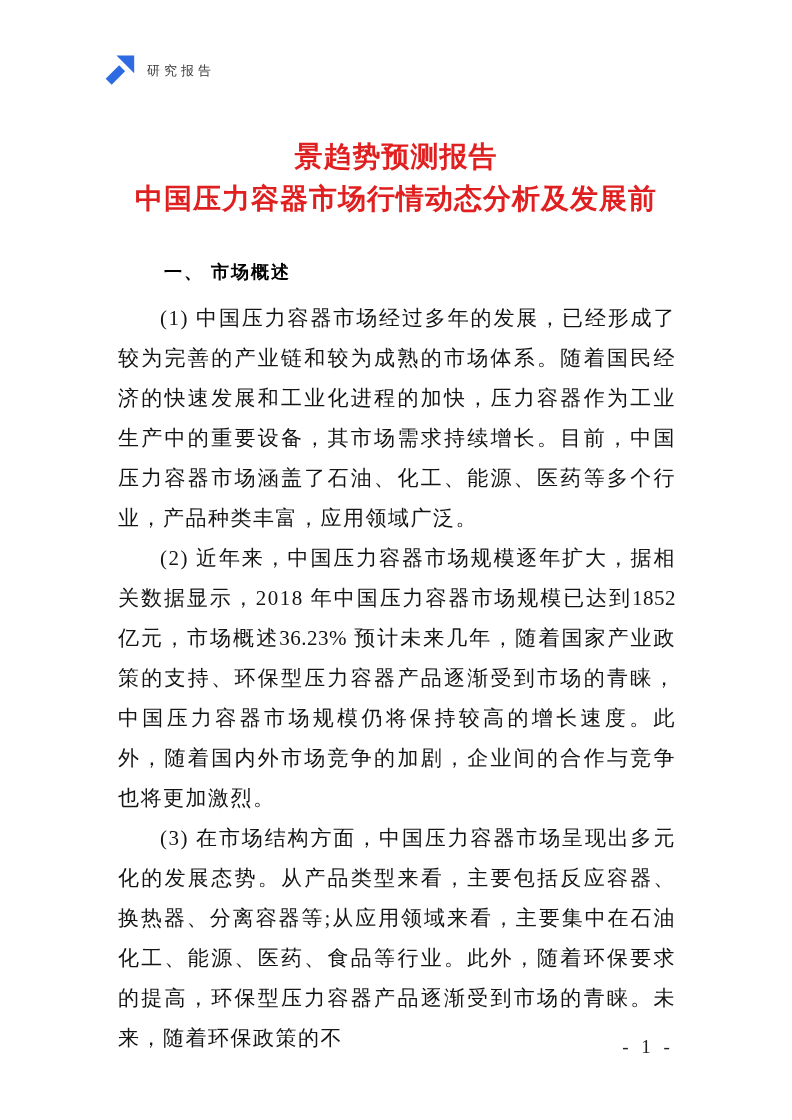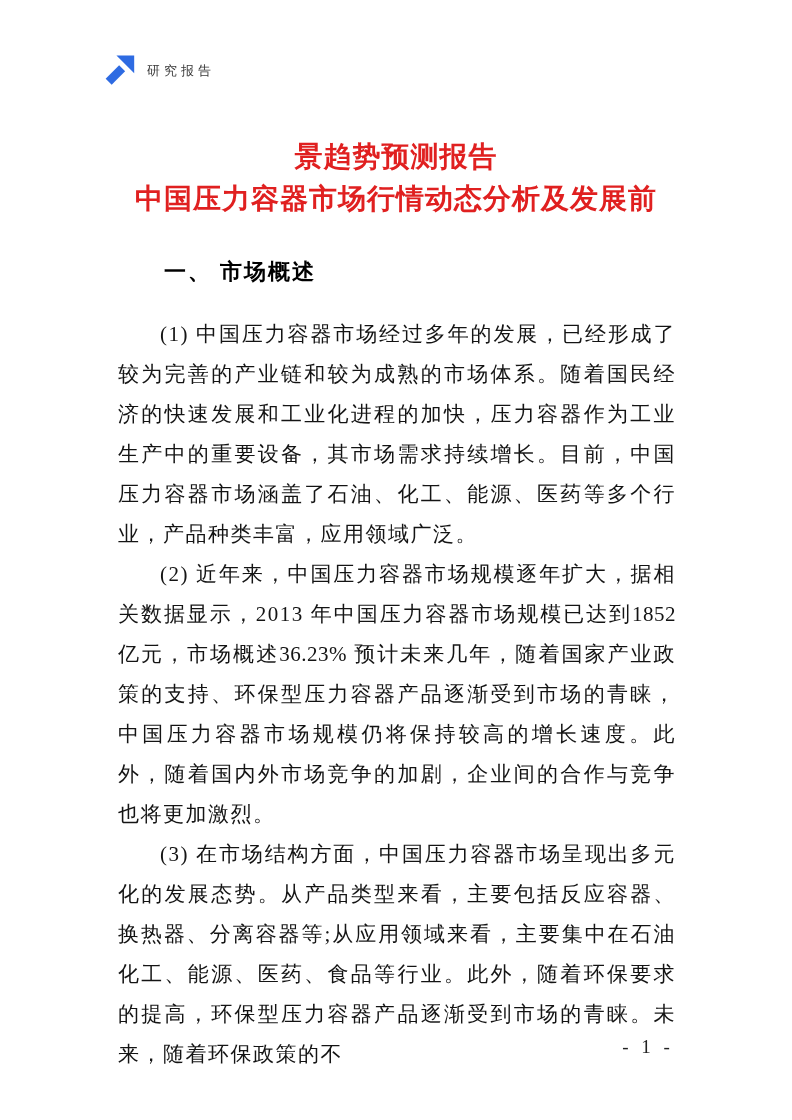--- a/index.html
+++ b/index.html
@@ -57,24 +57,24 @@
   
   .content {
     position: absolute;
     top: 256px;
     left: 118px;
     width: 558px;
   }
   .section-heading {
     font-family: "Liberation Sans", "DejaVu Sans", sans-serif;
     font-weight: bold;
-    font-size: 22px;
+    font-size: 18px;
     line-height: 32px;
     color: #000000;
-    margin: 0 0 26px 0;
+    margin: 0 0 10px 0;
     text-indent: 46px;
     letter-spacing: 2px;
   }
   .subsection-heading {
     font-weight: bold;
     font-size: 21px;
     line-height: 30px;
     color: #000000;
     margin: 0 0 4px 0;
     text-indent: 46px;
@@ -123,18 +123,18 @@
 <div class="report-title">
   <div>景趋势预测报告</div>
   <div>中国压力容器市场行情动态分析及发展前</div>
 </div>
 
 <div class="content">
   <h2 class="section-heading">一、 市场概述</h2>
 
   <p class="body-par"><span>(1)  中国压力容器市场经过多年的发展，已经形成了较为完善的产业链和较为成熟的市场体系。随着国民经济的快速发展和工业化进程的加快，压力容器作为工业生产中的重要设备，其市场需求持续增长。目前，中国压力容器市场涵盖了石油、化工、能源、医药等多个行业，产品种类丰富，应用领域广泛。</span></p>
 
-  <p class="body-par"><span>(2)  近年来，中国压力容器市场规模逐年扩大，据相关数据显示，2013 年中国压力容器市场规模已达到</span><span class="bold-num">1852</span><span>亿元，市场概述</span><span class="bold-num">36.23%</span><span> 预计未来几年，随着国家产业政策的支持、环保型压力容器产品逐渐受到市场的青睐，中国压力容器市场规模仍将保持较高的增长速度。此外，随着国内外市场竞争的加剧，企业间的合作与竞争也将更加激烈。</span></p>
+  <p class="body-par"><span>(2)  近年来，中国压力容器市场规模逐年扩大，据相关数据显示，2018 年中国压力容器市场规模已达到</span><span class="bold-num">1852</span><span>亿元，市场概述</span><span class="bold-num">36.23%</span><span> 预计未来几年，随着国家产业政策的支持、环保型压力容器产品逐渐受到市场的青睐，中国压力容器市场规模仍将保持较高的增长速度。此外，随着国内外市场竞争的加剧，企业间的合作与竞争也将更加激烈。</span></p>
 
   <p class="body-par"><span>(3)  在市场结构方面，中国压力容器市场呈现出多元化的发展态势。从产品类型来看，主要包括反应容器、换热器、分离容器等;从应用领域来看，主要集中在石油化工、能源、医药、食品等行业。此外，随着环保要求的提高，环保型压力容器产品逐渐受到市场的青睐。未来，随着环保政策的不</span></p>
 </div>
 
 <div class="page-number">- 1 -</div>
 
 </body></html>

